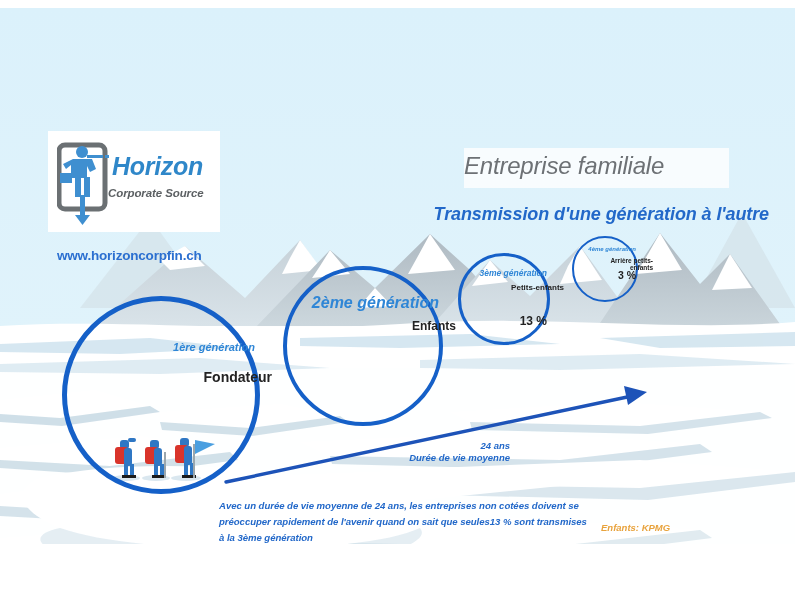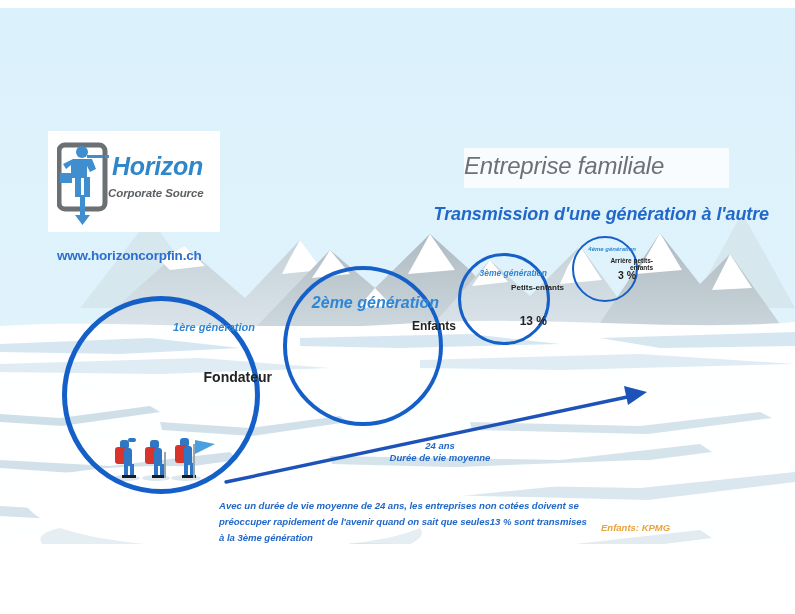--- a/index.html
+++ b/index.html
@@ -63,41 +63,41 @@
   
   .gen{position:absolute;border-radius:50%;border:4px solid #1560c8;box-sizing:border-box;}
   .gen .lbl,.gen .role,.gen .pct{
     position:absolute;left:0;width:100%;text-align:right;
   }
   .gen .lbl{font-style:italic;font-weight:bold;color:#2f86d6;}
   .gen .role{font-weight:bold;color:#232323;margin-left:17px;}
   .gen .pct{font-weight:bold;color:#232323;}
 
   #gen1{left:62px;top:288px;width:198px;height:198px;border-width:5px;}
-  #gen1 .lbl{top:20px;font-size:11px;}
+  #gen1 .lbl{top:40px;font-size:11px;}
   #gen1 .role{top:68px;font-size:14px;}
 
   #gen2{left:283px;top:258px;width:160px;height:160px;border-width:4px;}
   #gen2 .lbl{top:24px;font-size:16px;}
   #gen2 .role{top:49px;font-size:12px;}
   #gen2 .pct{top:79px;font-size:15px;}
 
   #gen3{left:458px;top:245px;width:92px;height:92px;border-width:3px;}
   #gen3 .lbl{top:12px;font-size:8.5px;}
   #gen3 .role{top:27px;font-size:8px;}
   #gen3 .pct{top:42px;font-size:12px;margin-top:16px;}
 
   #gen4{left:572px;top:228px;width:66px;height:66px;border-width:2.5px;}
   #gen4 .lbl{top:8px;font-size:6px;}
   #gen4 .role{top:19px;font-size:6.5px;}
   #gen4 .pct{top:31px;font-size:10.5px;}
 
   
   .arrow-lbl{
-    position:absolute;text-align:center;
+    position:absolute;text-align:right;
     font-size:9.5px;font-weight:bold;font-style:italic;color:#2268c9;
     line-height:12px;
   }
   #lifespan{left:370px;top:432px;width:140px;}
 
   .note{
     position:absolute;left:219px;top:490px;width:370px;
     font-size:9.6px;font-weight:bold;font-style:italic;color:#2268c9;
     line-height:16px;letter-spacing:-.05px;
   }

